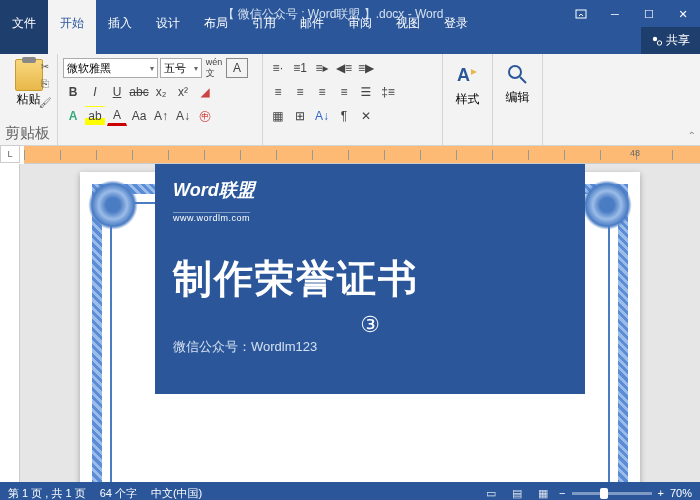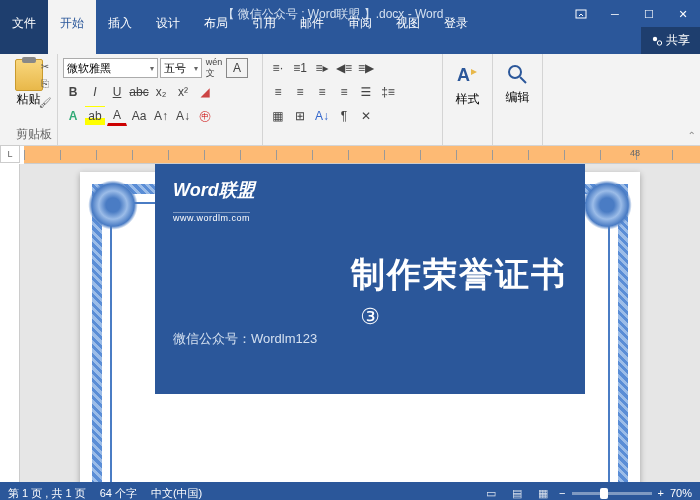--- a/index.html
+++ b/index.html
@@ -12,21 +12,21 @@
 .win-btn{width:34px;height:28px;display:flex;align-items:center;justify-content:center;cursor:pointer;color:#fff;font-size:11px}
 .tabbar{height:26px;background:#2b579a;display:flex;align-items:flex-end;color:#fff;font-size:12px}
 .tab{padding:22px 12px;cursor:pointer}
 .tab.file{background:#1e3e6e}
 .tab.active{background:#f3f3f3;color:#2b579a}
 .tab.tell{color:#a6c0e4}
 .tab.login{color:#fff}
 .share{background:#1e3e6e;padding:5px 10px;display:flex;align-items:center;gap:3px;margin-left:auto}
 .ribbon{height:92px;background:#f3f3f3;border-bottom:1px solid #d4d4d4;display:flex;position:relative}
 .group{border-right:1px solid #d4d4d4;padding:3px 5px 2px;display:flex;flex-direction:column}
-.group-label{font-size:12px;color:#666;text-align:right;margin-top:auto;padding-top:2px}
+.group-label{font-size:15px;color:#666;text-align:left;margin-top:auto;padding-top:2px}
 .clip{width:58px}
 .paste-big{display:flex;flex-direction:column;align-items:center;cursor:pointer;padding:2px}
 .paste-icon{width:28px;height:32px;background:linear-gradient(#f9d77e,#e8b84a);border:1px solid #c99a2e;border-radius:2px;position:relative}
 .paste-icon::after{content:"";position:absolute;top:-3px;left:6px;width:14px;height:6px;background:#888;border-radius:2px}
 .clip-side{position:absolute;left:36px;top:4px;display:flex;flex-direction:column;gap:2px}
 .sbtn{width:18px;height:16px;border:1px solid transparent;cursor:pointer;display:flex;align-items:center;justify-content:center;font-size:10px;color:#555}
 .font-grp{width:205px}
 .font-row{display:flex;gap:2px;align-items:center;margin-bottom:2px;height:22px}
 .combo{background:#fff;border:1px solid #ababab;height:20px;display:flex;align-items:center;padding:0 3px;font-size:11px;cursor:pointer}
 .combo.fn{width:95px}
@@ -46,21 +46,21 @@
 .ruler-v{width:20px;background:#fff;border-right:1px solid #ccc}
 .canvas{flex:1;overflow:hidden;position:relative;padding:8px 20px}
 .page{width:560px;height:400px;background:#fff;box-shadow:0 2px 6px rgba(0,0,0,0.3);margin:0 auto;padding:14px;position:relative}
 .cert-border{position:absolute;inset:12px;border:10px solid;border-image:repeating-linear-gradient(45deg,#5a8dd6,#5a8dd6 3px,#9bbce8 3px,#9bbce8 6px) 10}
 .cert-inner{position:absolute;inset:30px;border:2px solid #4a7cc4}
 .corner{position:absolute;width:50px;height:50px;background:radial-gradient(circle,#4a7cc4 20%,#9bbce8 40%,#4a7cc4 60%,transparent 70%)}
 .corner.tl{top:8px;left:8px}.corner.tr{top:8px;right:8px}
 .overlay{position:absolute;left:135px;top:0;width:430px;height:230px;background:#2b579a;color:#fff;padding:14px 18px;z-index:10}
 .ov-logo{font-size:18px;font-weight:bold;font-style:italic}
 .ov-logo-url{font-size:9px;letter-spacing:0.5px;border-top:1px solid rgba(255,255,255,0.4);display:inline-block;margin-top:10px}
-.ov-title{font-size:34px;font-weight:bold;text-align:right;margin-top:28px;letter-spacing:2px}
+.ov-title{font-size:39px;font-weight:bold;text-align:left;margin-top:28px;letter-spacing:2px}
 .ov-num{font-size:22px;text-align:center;margin-top:6px}
 .ov-sub{font-size:13px;color:#d4e0f0}
 .statusbar{height:22px;background:#2b579a;color:#fff;display:flex;align-items:center;font-size:11px;padding:0 8px;gap:14px}
 .sb-right{margin-left:auto;display:flex;align-items:center;gap:6px}
 .view-btn{width:20px;height:16px;cursor:pointer;display:flex;align-items:center;justify-content:center;opacity:0.8}
 .slider{width:80px;height:3px;background:rgba(255,255,255,0.4);position:relative}
 .slider::after{content:"";position:absolute;left:28px;top:-4px;width:8px;height:11px;background:#fff;border-radius:2px}
 svg{display:block}
 </style>
 </head>

